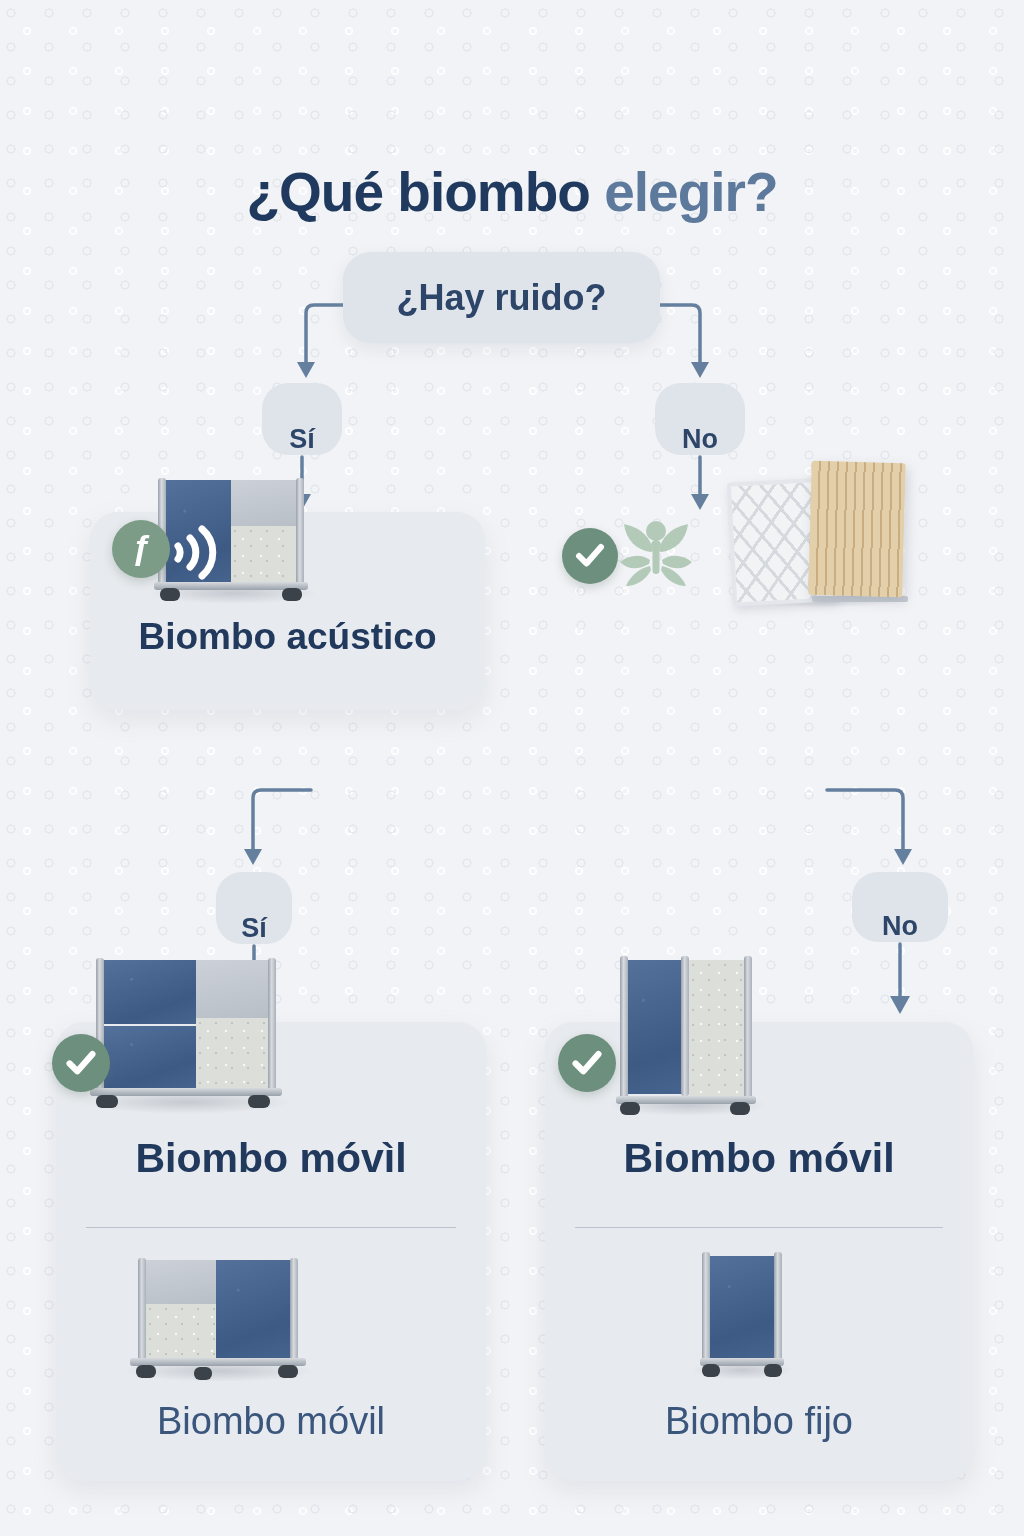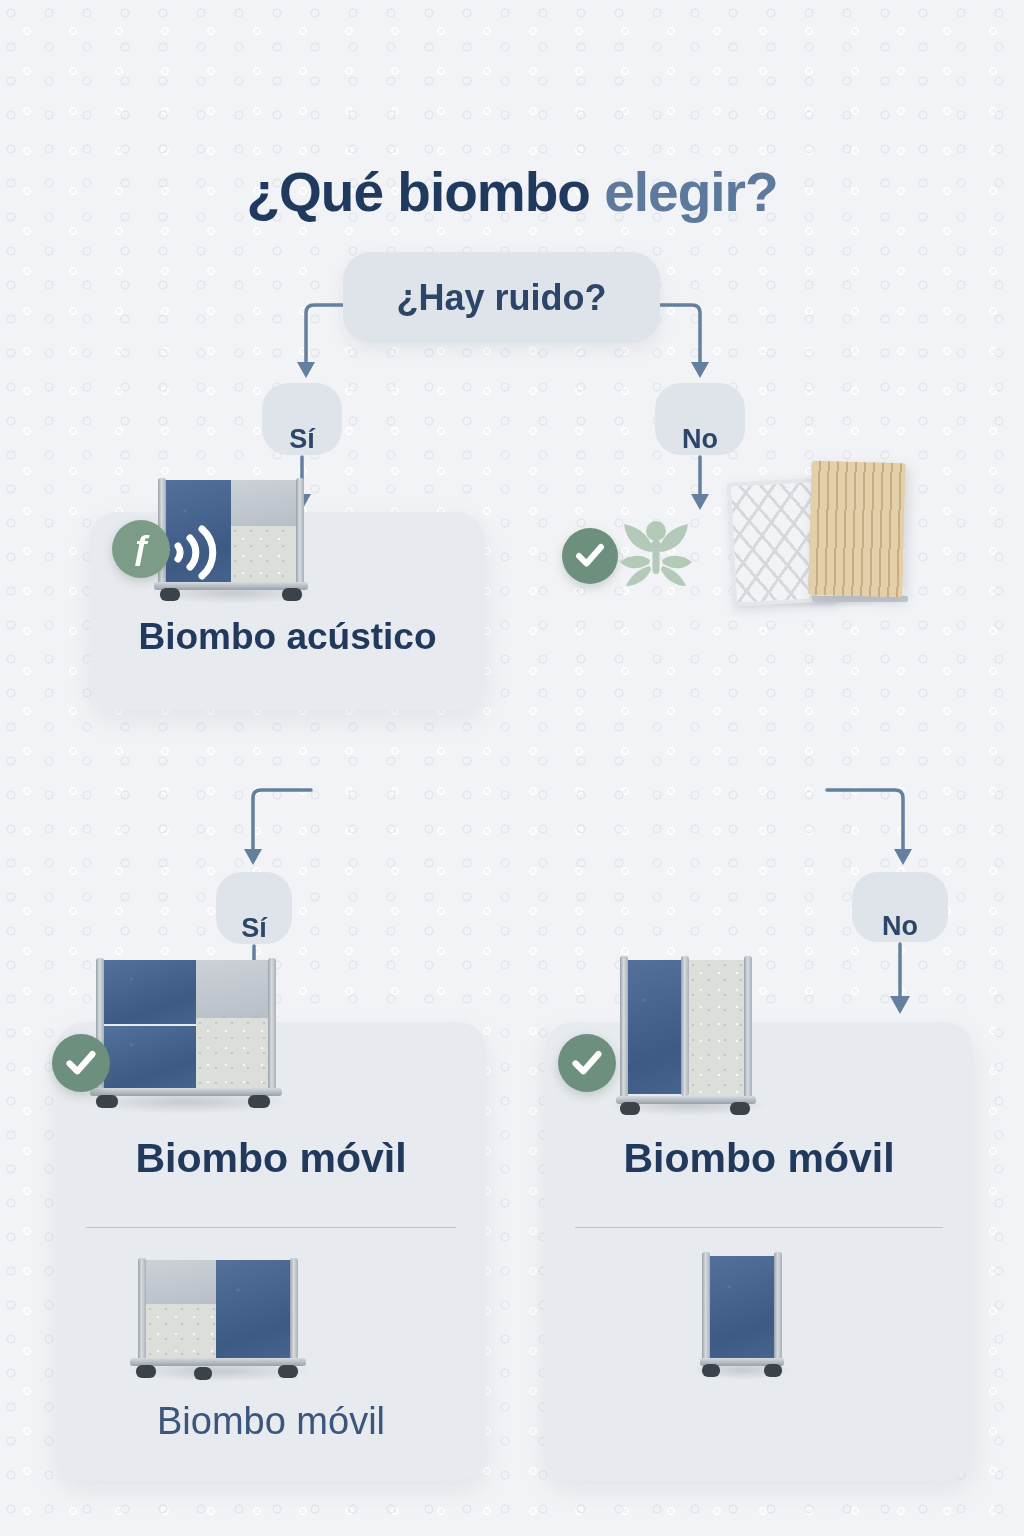--- a/index.html
+++ b/index.html
@@ -240,20 +240,21 @@
     <div class="post" style="left:152px;height:104px;"></div>
     <div class="rail" style="left:-8px;top:100px;width:176px;"></div>
     <div class="foot" style="left:-2px;top:107px;width:20px;"></div>
     <div class="foot" style="left:56px;top:109px;width:18px;"></div>
     <div class="foot" style="left:140px;top:107px;width:20px;"></div>
   </div>
 
   <div class="card c4">
     <div class="big-title">Biombo móvil</div>
     <div class="hr"></div>
+    <div class="sub-label">Biombo fijo</div>
   </div>
 
   <div class="img" style="left:620px;top:956px;width:132px;height:156px;">
     <div class="shadow" style="left:-12px;top:138px;width:160px;height:22px;"></div>
     <div class="panel-blue" style="position:absolute;left:7px;top:4px;width:55px;height:134px;"></div>
     <div class="panel-speck" style="position:absolute;left:69px;top:4px;width:56px;height:138px;"></div>
     <div class="post" style="left:0;height:142px;"></div>
     <div class="post" style="left:61px;height:140px;"></div>
     <div class="post" style="left:124px;height:144px;"></div>
     <div class="rail" style="left:-4px;top:140px;width:140px;"></div>

